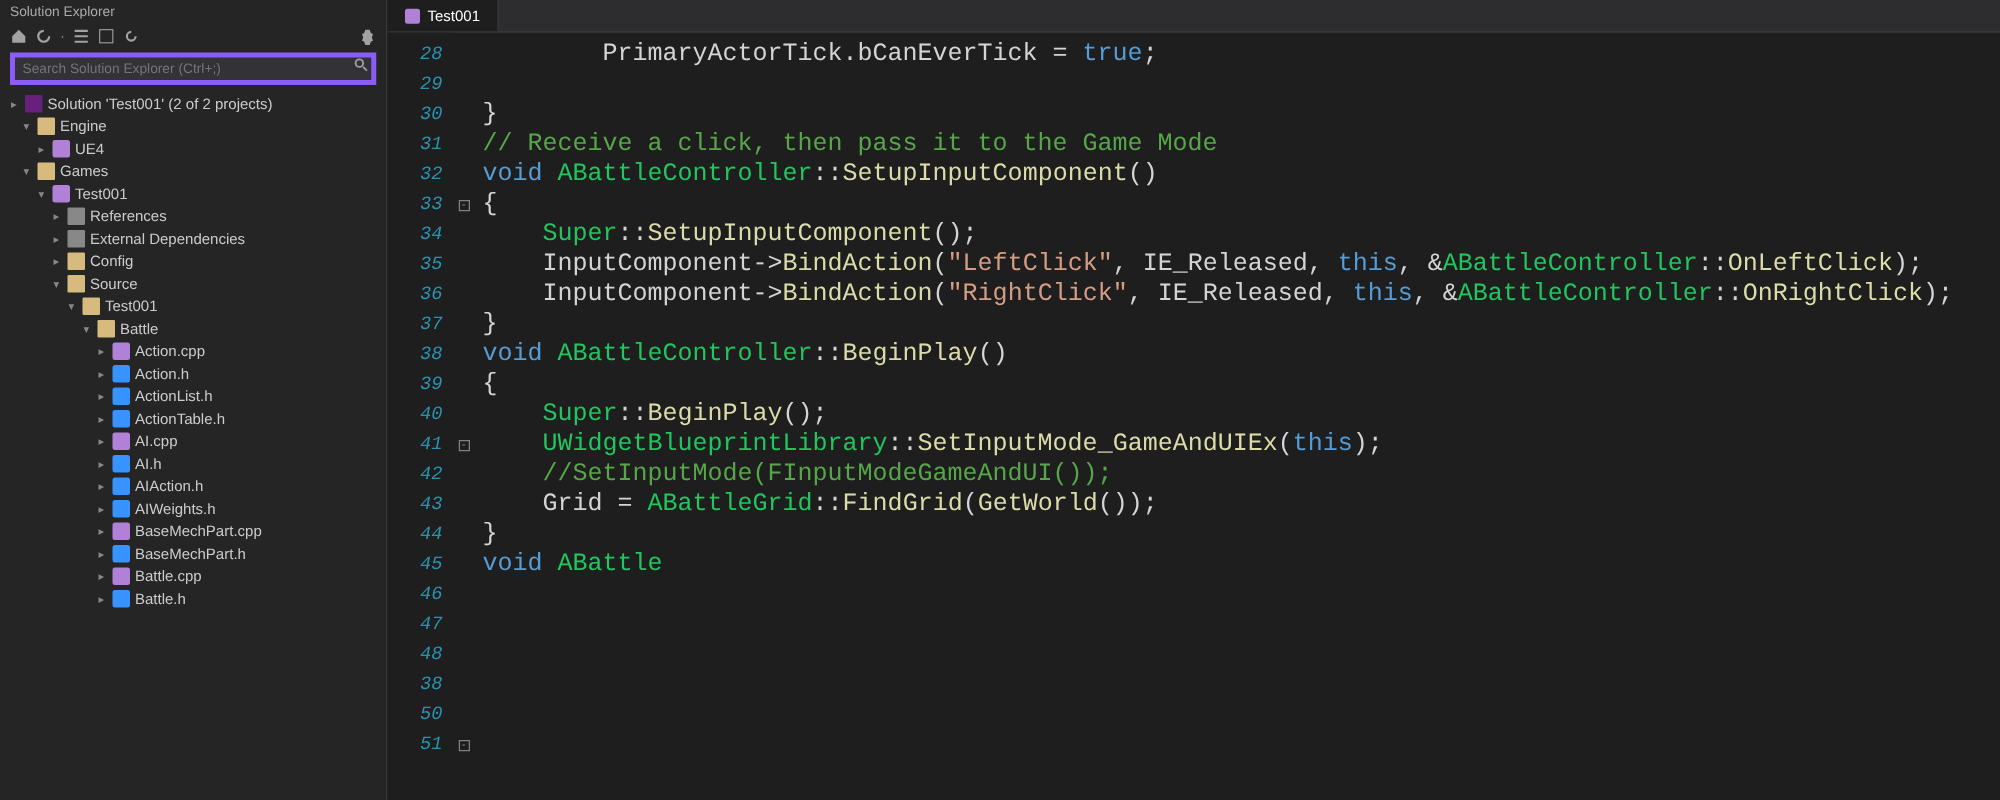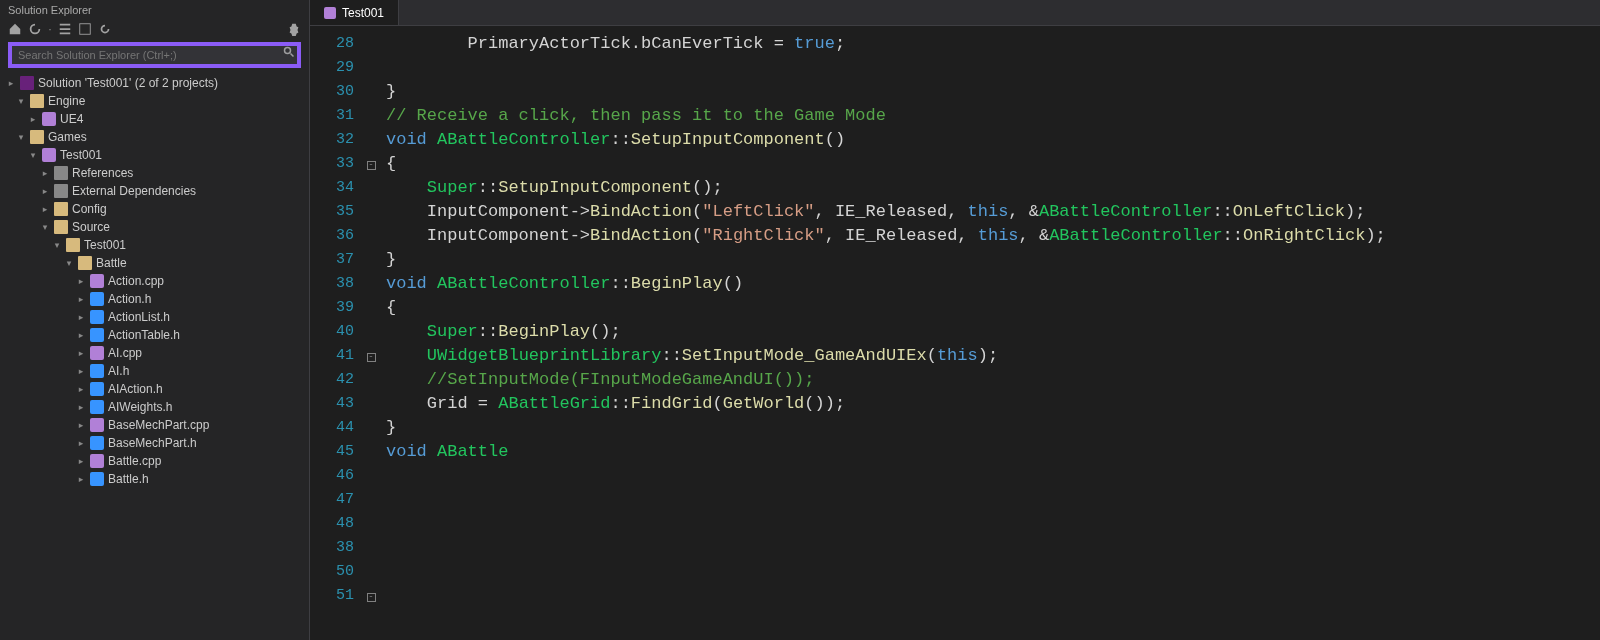--- a/index.html
+++ b/index.html
@@ -107,25 +107,26 @@
   }
   .gutter {
     width: 54px;
     text-align: right;
     padding: 6px 10px 0 0;
     color: #2b91af;
     font-size: 15px;
     line-height: 24px;
     background:#1e1e1e;
     user-select:none;
+    font-style:italic;
   }
   .code {
     flex:1;
     padding: 6px 0 0 8px;
-    font-size: 17px;
+    font-size: 20px;
     line-height: 24px;
     white-space: pre;
   }
   .fold-col {
     width:14px;
     padding-top:6px;
     font-size:11px;
     line-height:24px;
     color:#808080;
     text-align:center;

